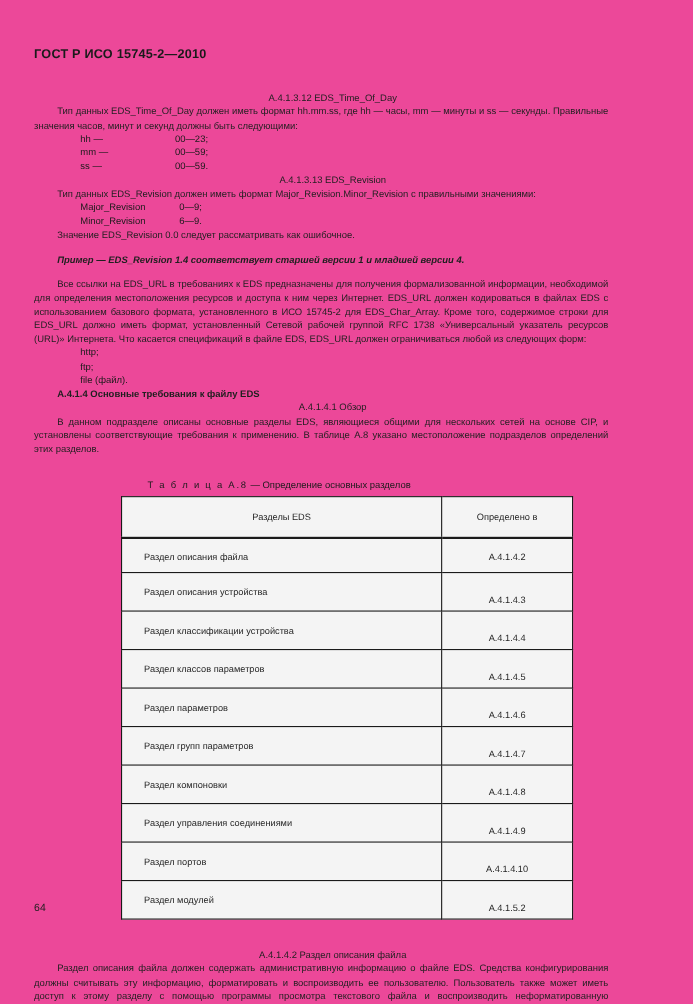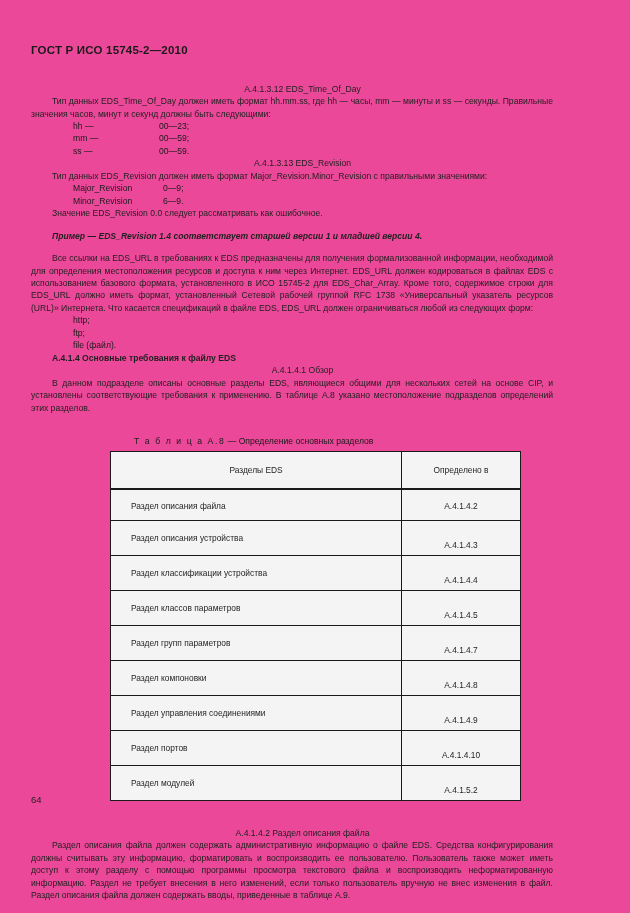--- a/index.html
+++ b/index.html
@@ -146,21 +146,21 @@
   table.main-table tbody tr:first-child td.ref {
     padding-top: 10px;
     padding-bottom: 7px;
   }
   .after-table {
     margin-top: 26px;
   }
   .page-number {
     position: absolute;
     left: 31px;
-    top: 794px;
+    top: 820px;
     font-size: 9.5px;
     color: #1f1f1f;
   }
 </style>
 </head>
 <body>
 
 <div class="page">
 
   <div class="content">
@@ -220,20 +220,24 @@
         </tr>
         <tr>
           <td class="sec">Раздел классификации устройства</td>
           <td class="ref">A.4.1.4.4</td>
         </tr>
         <tr>
           <td class="sec">Раздел классов параметров</td>
           <td class="ref">A.4.1.4.5</td>
         </tr>
         <tr>
+          <td class="sec">Раздел параметров</td>
+          <td class="ref">A.4.1.4.6</td>
+        </tr>
+        <tr>
           <td class="sec">Раздел групп параметров</td>
           <td class="ref">A.4.1.4.7</td>
         </tr>
         <tr>
           <td class="sec">Раздел компоновки</td>
           <td class="ref">A.4.1.4.8</td>
         </tr>
         <tr>
           <td class="sec">Раздел управления соединениями</td>
           <td class="ref">A.4.1.4.9</td>

